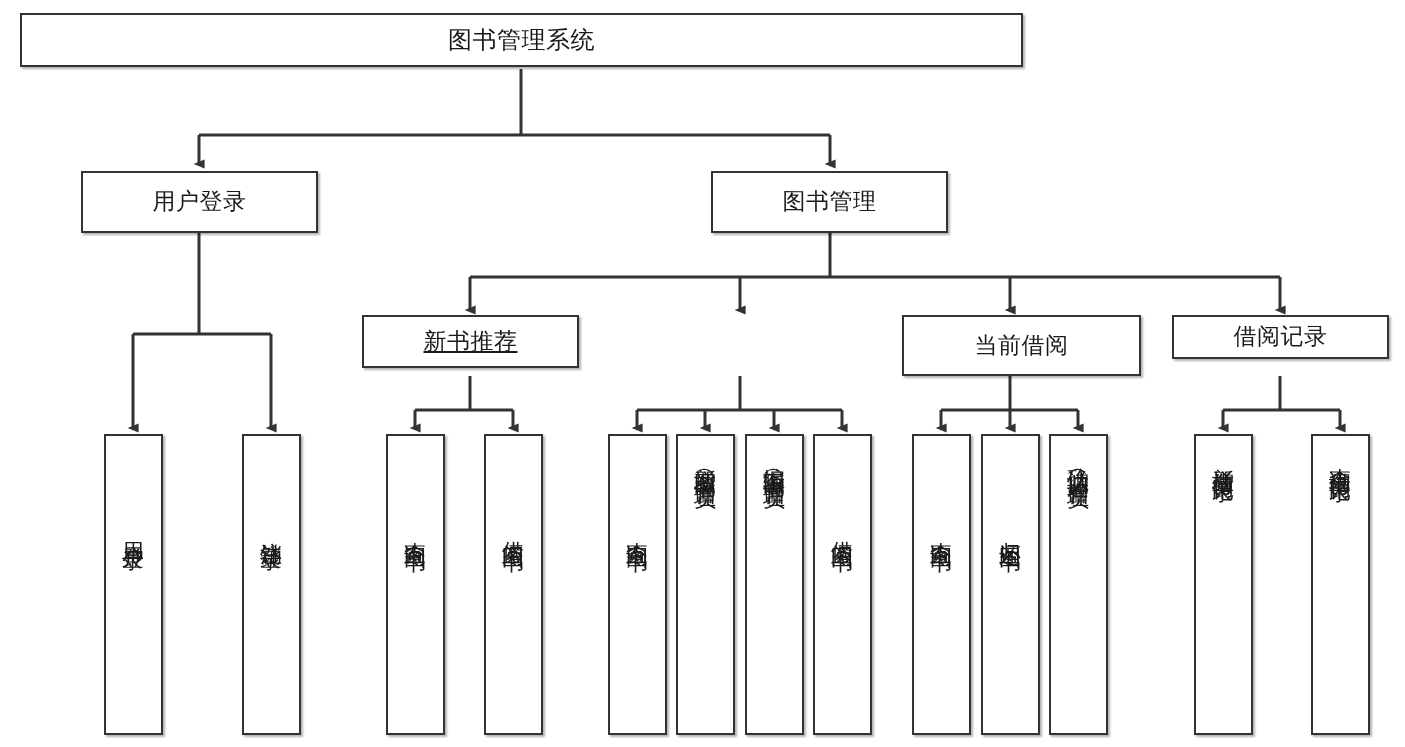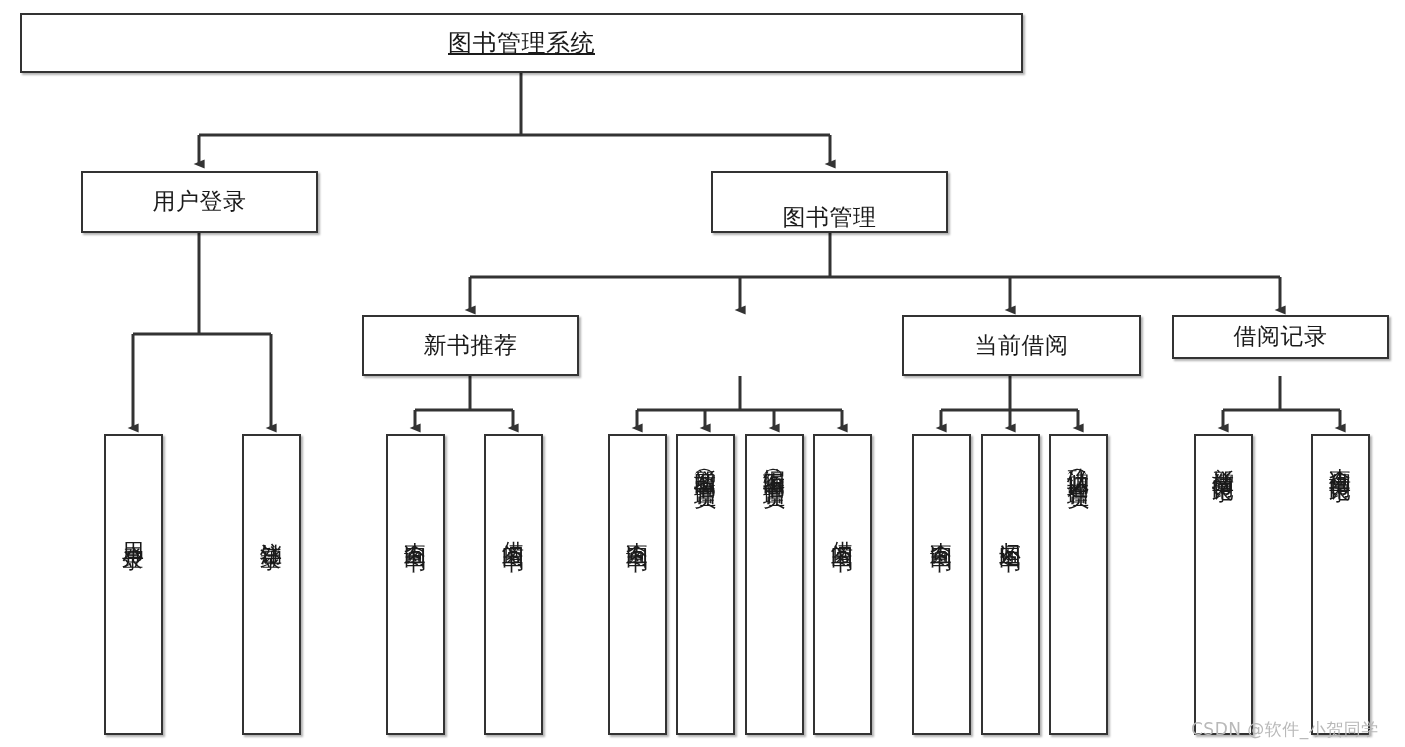--- a/index.html
+++ b/index.html
@@ -116,32 +116,32 @@
       <path d="M1010,410 L1010,428" marker-end="url(#arw)"></path>
       <path d="M1078,410 L1078,428" marker-end="url(#arw)"></path>
 
       <path d="M1280,376 L1280,410"></path>
       <path d="M1223,410 L1340,410"></path>
       <path d="M1223,410 L1223,428" marker-end="url(#arw)"></path>
       <path d="M1340,410 L1340,428" marker-end="url(#arw)"></path>
     </g>
   </svg>
 
-  <div class="node h root" style="left:20px;top:13px;width:1003px;height:60px;text-decoration:underline;">
+  <div class="node h root" style="left:20px;top:13px;width:1003px;height:54px;">
     <span class="label">图书管理系统</span>
   </div>
 
   <div class="node h" style="left:81px;top:171px;width:237px;height:62px;">
     <span class="label">用户登录</span>
   </div>
-  <div class="node h" style="left:711px;top:171px;width:237px;height:62px;align-items:flex-end;">
+  <div class="node h" style="left:711px;top:171px;width:237px;height:62px;">
     <span class="label">图书管理</span>
   </div>
 
-  <div class="node h" style="left:362px;top:315px;width:217px;height:61px;">
+  <div class="node h" style="left:362px;top:315px;width:217px;height:53px;text-decoration:underline;">
     <span class="label">新书推荐</span>
   </div>
   <div class="node h" style="left:902px;top:315px;width:239px;height:61px;">
     <span class="label">当前借阅</span>
   </div>
   <div class="node h" style="left:1172px;top:315px;width:217px;height:44px;">
     <span class="label">借阅记录</span>
   </div>
 
   <div class="node v mid" style="left:104px;top:434px;width:59px;height:301px;">
@@ -181,15 +181,14 @@
     <span class="label">确认归还（管理员）</span>
   </div>
 
   <div class="node v tall" style="left:1194px;top:434px;width:59px;height:301px;">
     <span class="label">新增借阅记录</span>
   </div>
   <div class="node v tall" style="left:1311px;top:434px;width:59px;height:301px;">
     <span class="label">查询借阅记录</span>
   </div>
 
-  <div class="watermark" style="left:1191px;top:718px;">CSDN @软件_小贺同学</div>
 
 </div>
 
 </body></html>

